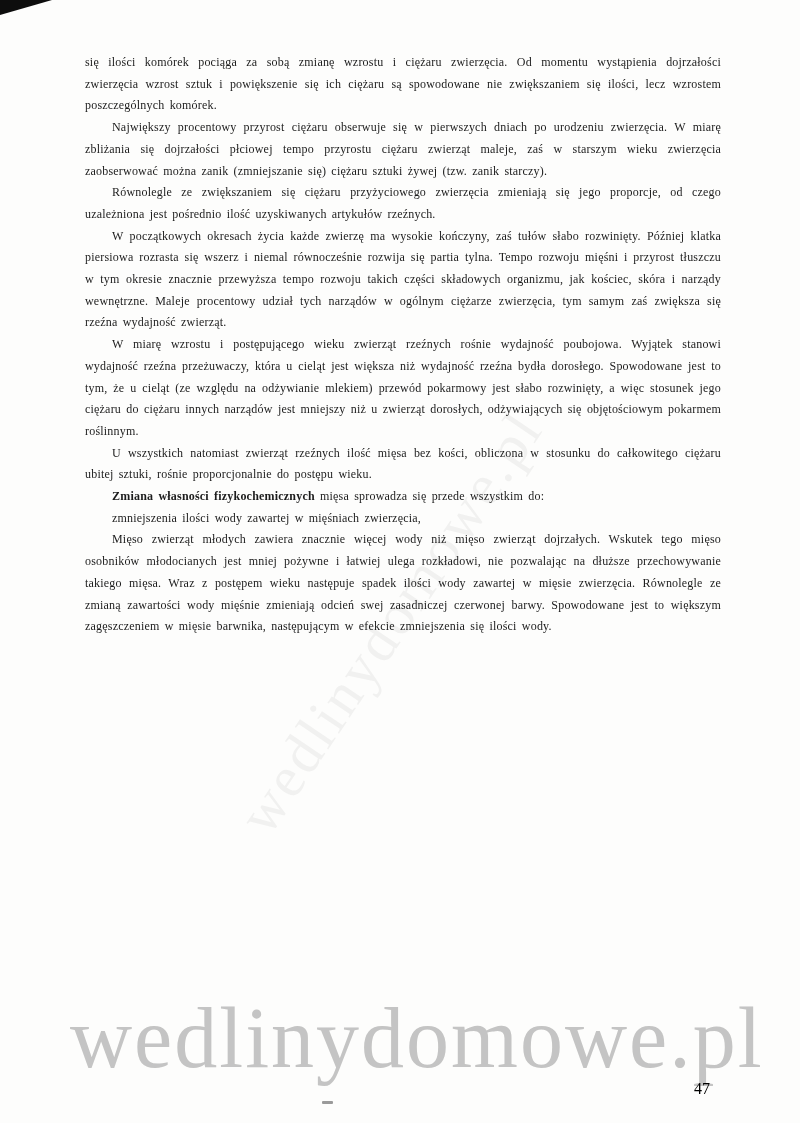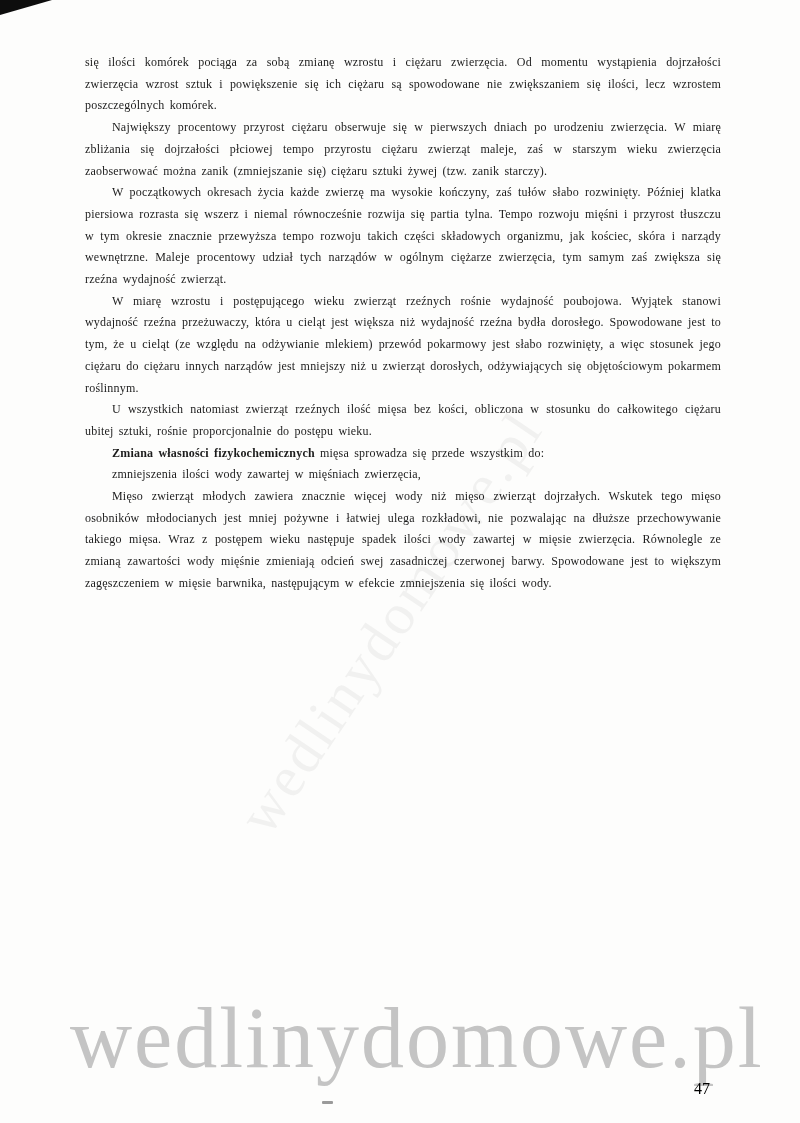--- a/index.html
+++ b/index.html
@@ -96,20 +96,21 @@
   <div class="watermark-diagonal">wedlinydomowe.pl</div>
   <div class="watermark-bottom">wedlinydomowe.pl</div>
 
   <div class="text-block">
 
     <p class="para"><span>się ilości komórek pociąga za sobą zmianę wzrostu i ciężaru zwierzęcia. Od momentu wystąpienia dojrzałości zwierzęcia wzrost sztuk i powiększenie się ich ciężaru są spowodowane nie zwiększaniem się ilości, lecz wzrostem poszczególnych komórek.</span></p>
 
     <p class="para indent"><span>Największy procentowy przyrost ciężaru obserwuje się w pierwszych dniach po urodzeniu zwierzęcia. W miarę zbliżania się dojrzałości płciowej tempo przyrostu ciężaru zwierząt maleje, zaś w starszym wieku zwierzęcia zaobserwować można zanik (zmniejszanie się) ciężaru sztuki żywej (tzw. zanik starczy).</span></p>
 
 
+    <p class="para indent"><span>Równolegle ze zwiększaniem się ciężaru przyżyciowego zwierzęcia zmieniają się jego proporcje, od czego uzależniona jest pośrednio ilość uzyskiwanych artykułów rzeźnych.</span></p>
 
     <p class="para indent"><span>W początkowych okresach życia każde zwierzę ma wysokie kończyny, zaś tułów słabo rozwinięty. Później klatka piersiowa rozrasta się wszerz i niemal równocześnie rozwija się partia tylna. Tempo rozwoju mięśni i przyrost tłuszczu w tym okresie znacznie przewyższa tempo rozwoju takich części składowych organizmu, jak kościec, skóra i narządy wewnętrzne. Maleje procentowy udział tych narządów w ogólnym ciężarze zwierzęcia, tym samym zaś zwiększa się rzeźna wydajność zwierząt.</span></p>
 
     <p class="para indent"><span>W miarę wzrostu i postępującego wieku zwierząt rzeźnych rośnie wydajność poubojowa. Wyjątek stanowi wydajność rzeźna przeżuwaczy, która u cieląt jest większa niż wydajność rzeźna bydła dorosłego. Spowodowane jest to tym, że u cieląt (ze względu na odżywianie mlekiem) przewód pokarmowy jest słabo rozwinięty, a więc stosunek jego ciężaru do ciężaru innych narządów jest mniejszy niż u zwierząt dorosłych, odżywiających się objętościowym pokarmem roślinnym.</span></p>
 
     <p class="para indent"><span>U wszystkich natomiast zwierząt rzeźnych ilość mięsa bez kości, obliczona w stosunku do całkowitego ciężaru ubitej sztuki, rośnie proporcjonalnie do postępu wieku.</span></p>
 
     <p class="para indent"><strong>Zmiana własności fizykochemicznych</strong><span> mięsa sprowadza się przede wszystkim do:</span></p>
 
     <p class="para list-line"><span>zmniejszenia ilości wody zawartej w mięśniach zwierzęcia,</span></p>

